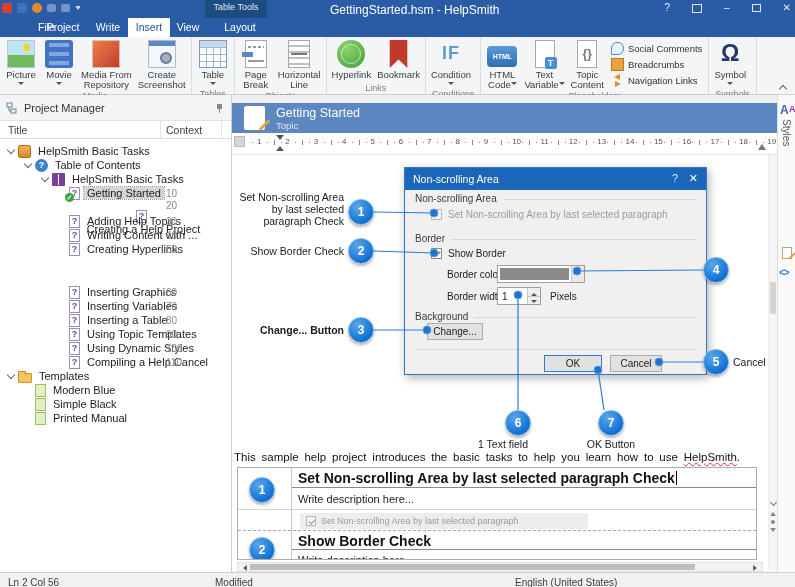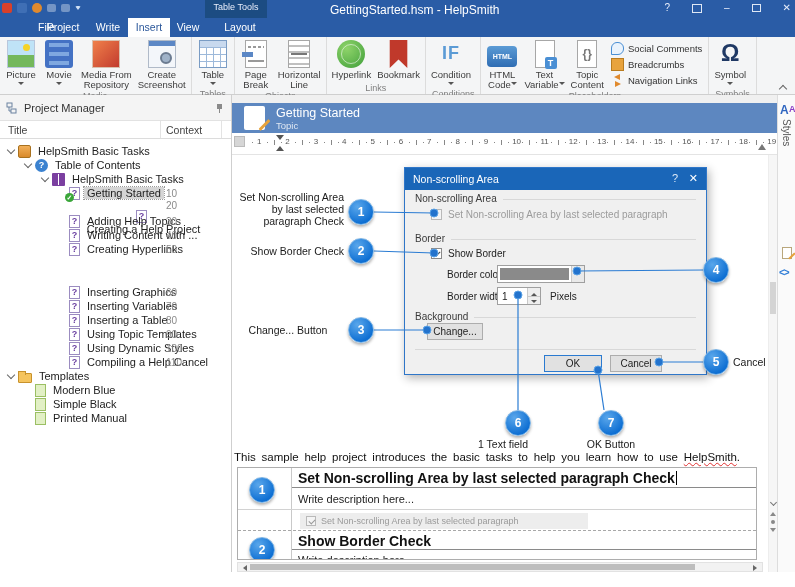--- a/index.html
+++ b/index.html
@@ -194,21 +194,21 @@
 
   
   .co-svg { position:absolute; inset:0; pointer-events:none; z-index:3; }
   .balloon { position:absolute; width:26px; height:26px; border-radius:50%; z-index:4;
       background:radial-gradient(circle at 35% 28%, #5aa7eb, #0e6fd3 72%);
       border:1px solid #7db4e4; box-shadow:0 2px 3px rgba(0,0,0,.3);
       color:#fff; font-size:12px; font-weight:bold; display:flex; align-items:center; justify-content:center; }
   .co-label { position:absolute; font-size:10.5px; color:#1a1a1a; line-height:12px; z-index:3; }
   .co-l1 { left:2px; top:36px; width:110px; text-align:right; }
   .co-l2 { left:0; top:90px; width:112px; text-align:right; }
-  .co-l3 { left:0; top:169px; width:112px; text-align:center; }
+  .co-l3 { left:0; top:169px; width:112px; text-align:right;font-weight:bold; }
   .co-l5 { left:501px; top:201px; }
   .co-l6 { left:246px; top:283px; width:80px; text-align:left; }
   .co-l7 { left:339px; top:283px; width:80px; text-align:center; }
 
   
   .intro { position:absolute; left:2px; top:296px; width:506px; font-size:11.5px; color:#111;
            text-align:justify; text-align-last:justify; z-index:1; }
   .squiggle { text-decoration:underline wavy #e03030 1px; }
   .doc-table { position:absolute; left:5px; top:312px; width:520px; height:93px; border:1px solid #adadad;
                background:#fff; overflow:hidden; z-index:1; }
@@ -777,13 +777,18 @@
     </div>
   </div>
 
   <div class="right-strip">
     <div class="rs-styles-icon"><span class="a1"></span><span class="a2"></span></div>
     <div class="rs-vtext">Styles</div>
     <div class="rs-doc"></div>
     <div class="rs-code"></div>
   </div>
 
+  <div class="statusbar">
+    <span class="sb-pos">Ln 2 Col 56</span>
+    <span class="sb-mod">Modified</span>
+    <span class="sb-lang">English (United States)</span>
+  </div>
 </div>
 
 </body></html>

